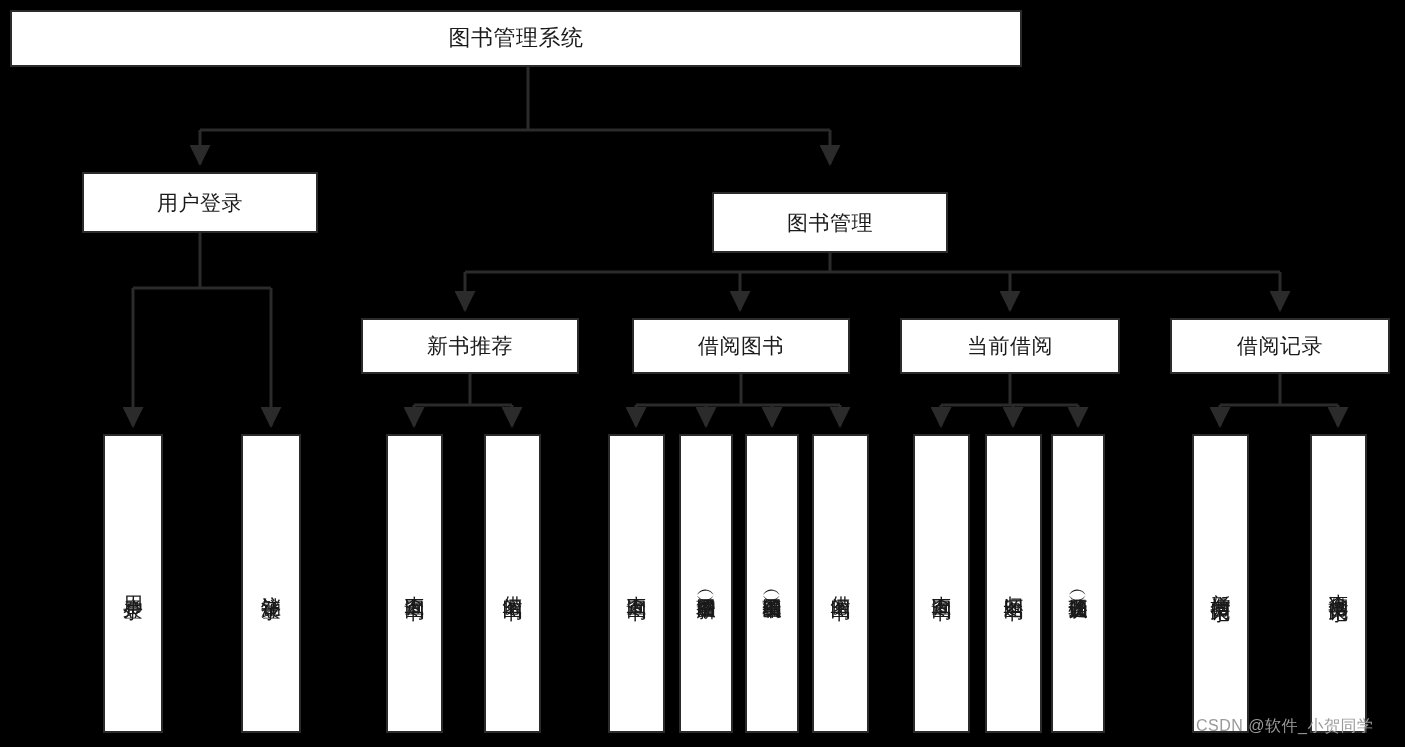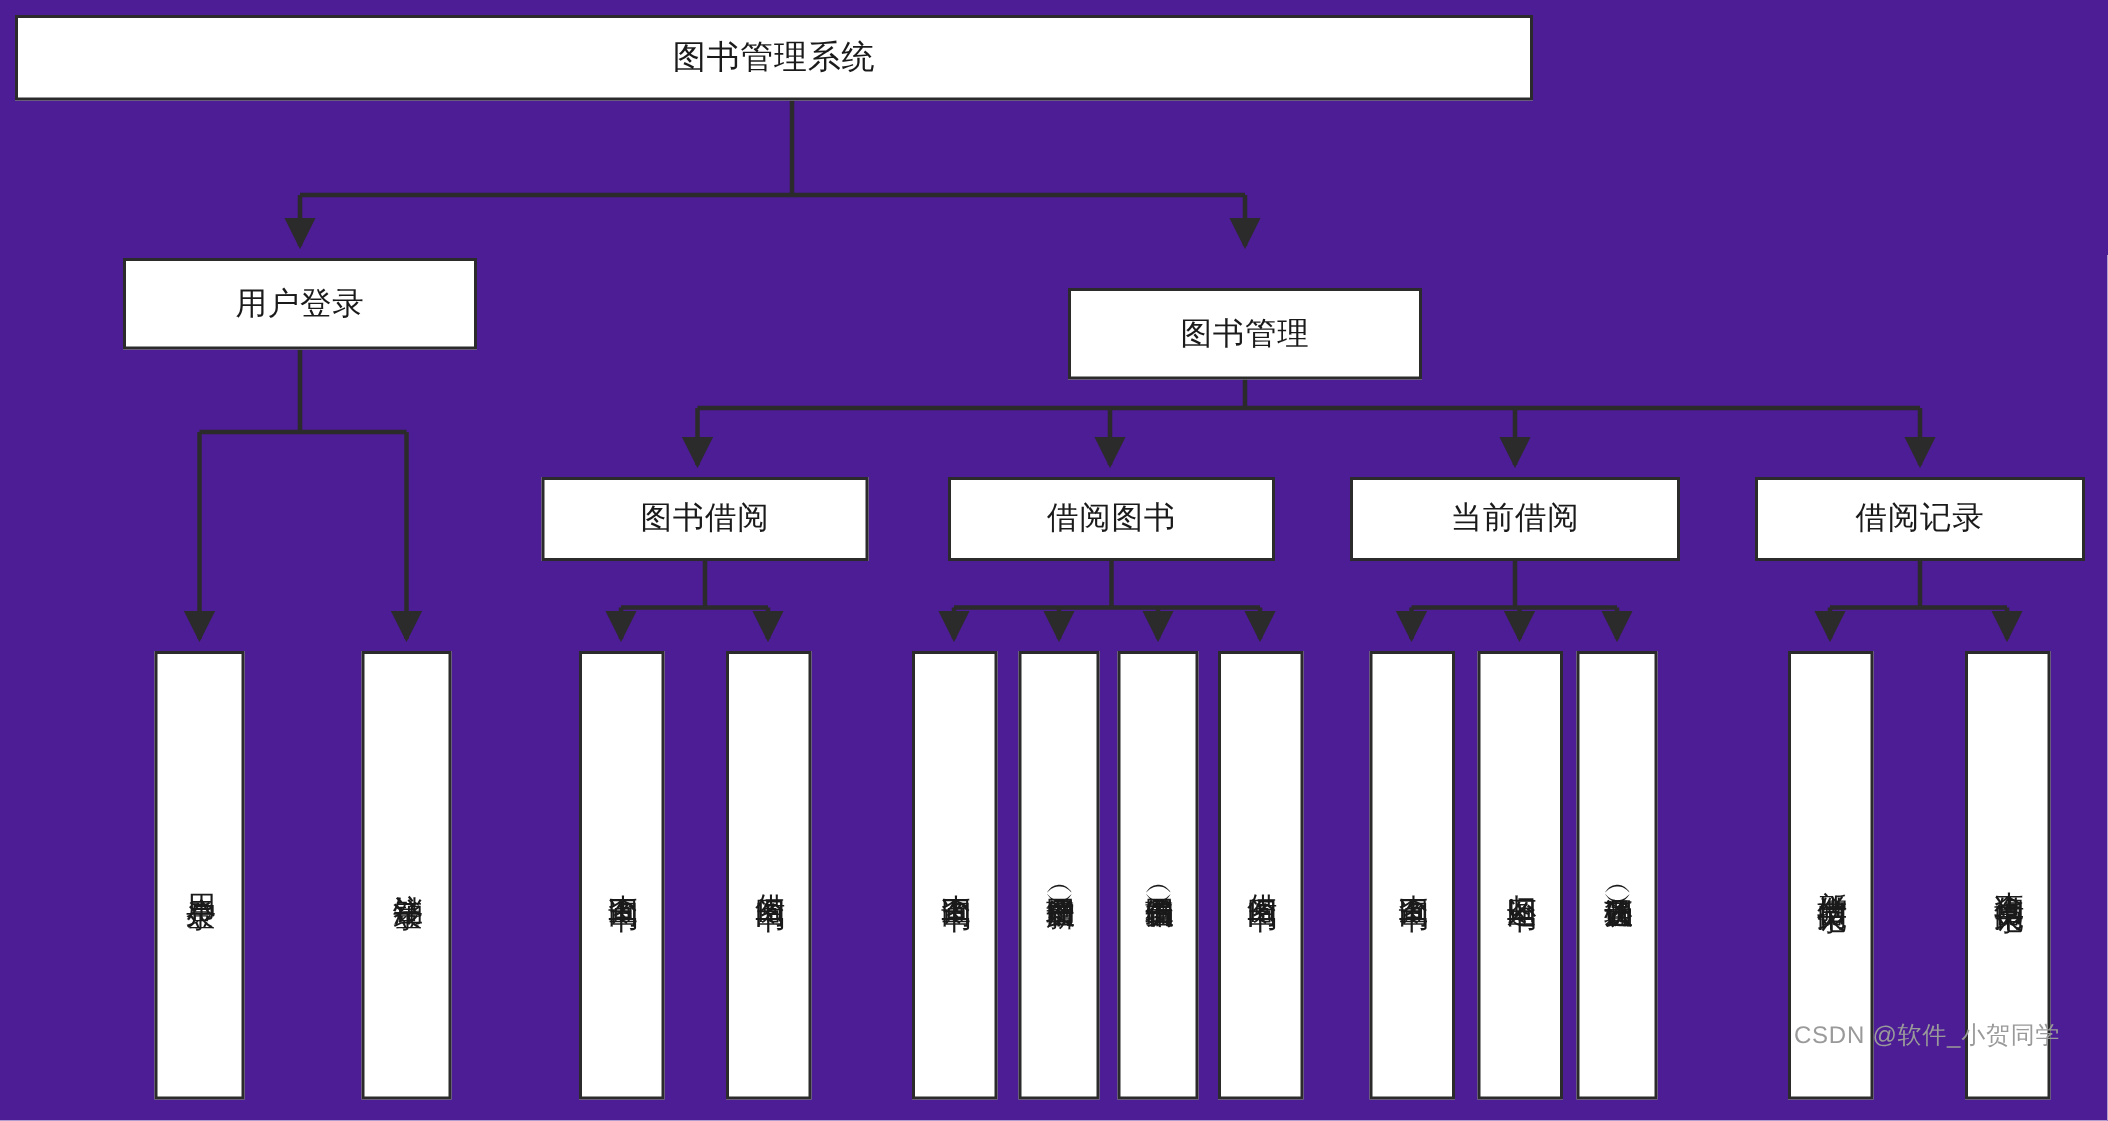--- a/index.html
+++ b/index.html
@@ -7,21 +7,21 @@
     padding: 0;
     background: #ffffff;
   }
   body {
     font-family: "Liberation Sans", "DejaVu Sans", sans-serif;
   }
   #canvas {
     position: relative;
     width: 1405px;
     height: 747px;
-    background: #4c1d95;
+    background: #000000;
     overflow: hidden;
     text-decoration: underline;
   }
   .edges {
     position: absolute;
     left: 0;
     top: 0;
     width: 1405px;
     height: 747px;
     pointer-events: none;
@@ -56,21 +56,21 @@
     padding: 4px 0;
     max-height: 100%;
   }
   .node-v.tight {
     font-size: 19px;
     letter-spacing: 0px;
   }
   .watermark {
     position: absolute;
     left: 1196px;
-    top: 680px;
+    top: 716px;
     font-size: 16px;
     color: #9a9a9a;
     white-space: nowrap;
     letter-spacing: 0.5px;
   }
 </style>
 </head>
 <body>
 
 <div id="canvas">
@@ -123,21 +123,21 @@
       <path d="M 1220 405 L 1220 426" marker-end="url(#arrow)"></path>
       <path d="M 1338 405 L 1338 426" marker-end="url(#arrow)"></path>
     </g>
   </svg>
 
   <div class="node node-h node-root" style="left: 10px; top: 10px; width: 1012px; height: 57px;">图书管理系统</div>
 
   <div class="node node-h" style="left: 82px; top: 172px; width: 236px; height: 61px;">用户登录</div>
   <div class="node node-h" style="left: 712px; top: 172px; width: 236px; height: 61px; margin-top: 20px;">图书管理</div>
 
-  <div class="node node-h" style="left: 361px; top: 318px; width: 218px; height: 56px;">图书借阅</div>
+  <div class="node node-h" style="left: 361px; top: 318px; width: 218px; height: 56px;">新书推荐</div>
   <div class="node node-h" style="left: 632px; top: 318px; width: 218px; height: 56px;">借阅图书</div>
   <div class="node node-h" style="left: 1170px; top: 318px; width: 220px; height: 56px;">借阅记录</div>
   <div class="node node-h" style="left: 900px; top: 318px; width: 220px; height: 56px;">当前借阅</div>
 
   <div class="node" style="left: 103px; top: 434px; width: 60px; height: 299px;">
     <span class="node-v">用户登录</span>
   </div>
   <div class="node" style="left: 241px; top: 434px; width: 60px; height: 299px;">
     <span class="node-v">注销登录</span>
   </div>

